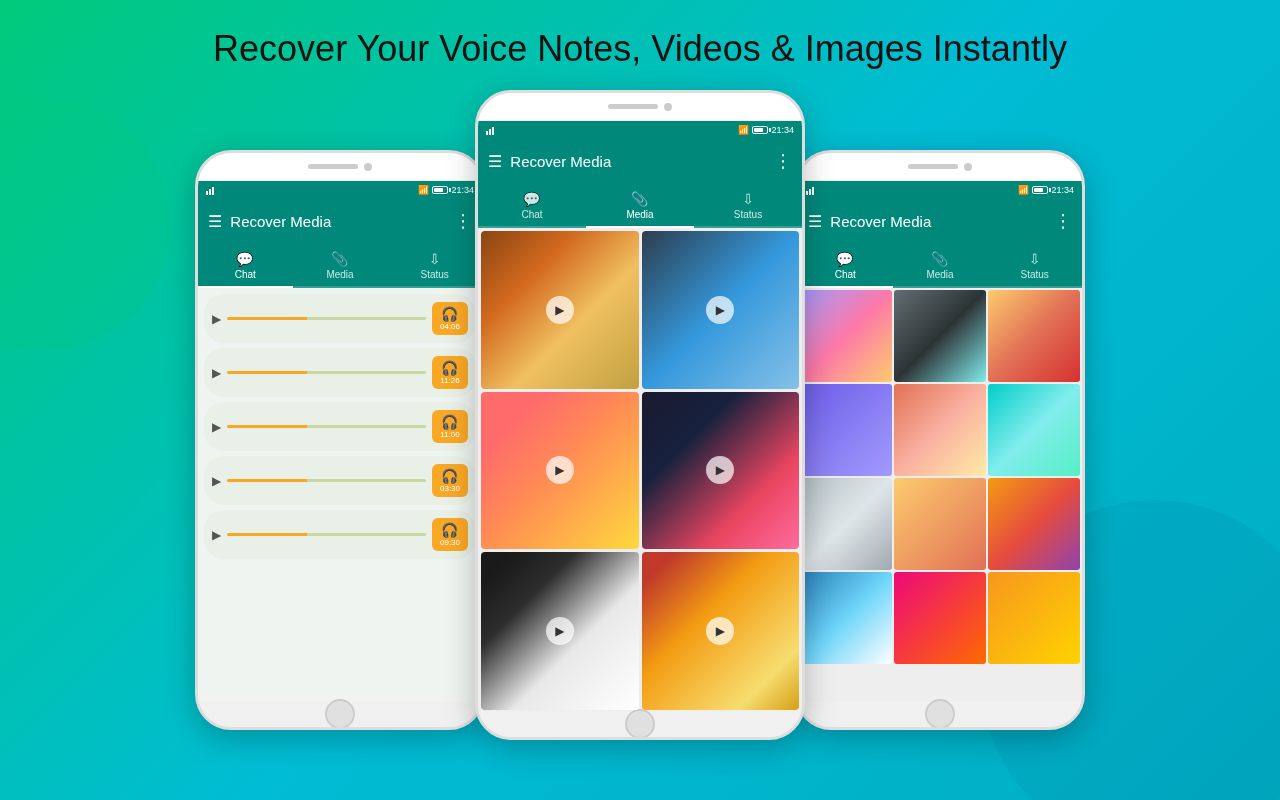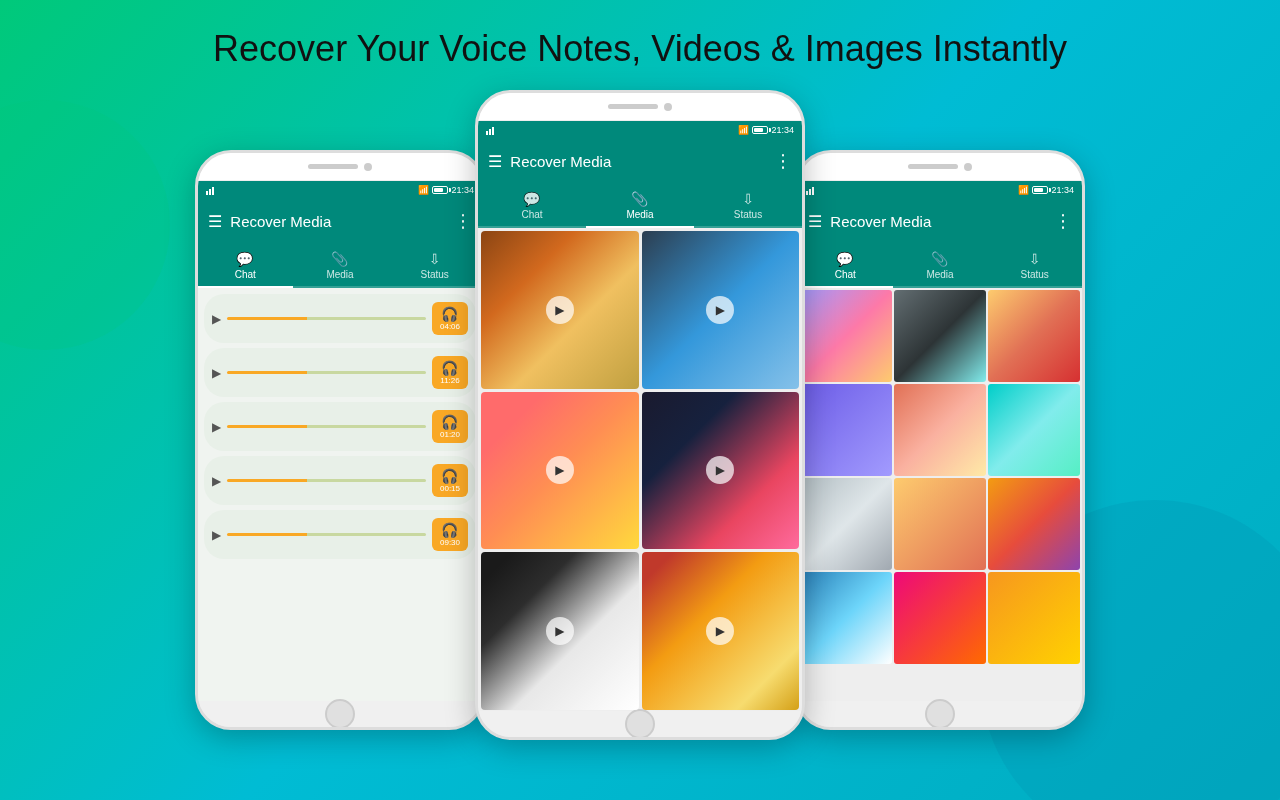--- a/index.html
+++ b/index.html
@@ -433,29 +433,29 @@
           <div class="voice-badge">
             <span class="headphone-icon">🎧</span>
             <span class="voice-time">11:26</span>
           </div>
         </div>
         <div class="voice-item">
           <span class="play-btn">▶</span>
           <div class="waveform"></div>
           <div class="voice-badge">
             <span class="headphone-icon">🎧</span>
-            <span class="voice-time">01:20</span>
+            <span class="voice-time">11:00</span>
           </div>
         </div>
         <div class="voice-item">
           <span class="play-btn">▶</span>
           <div class="waveform"></div>
           <div class="voice-badge">
             <span class="headphone-icon">🎧</span>
-            <span class="voice-time">00:15</span>
+            <span class="voice-time">03:30</span>
           </div>
         </div>
         <div class="voice-item">
           <span class="play-btn">▶</span>
           <div class="waveform"></div>
           <div class="voice-badge">
             <span class="headphone-icon">🎧</span>
             <span class="voice-time">09:30</span>
           </div>
         </div>

